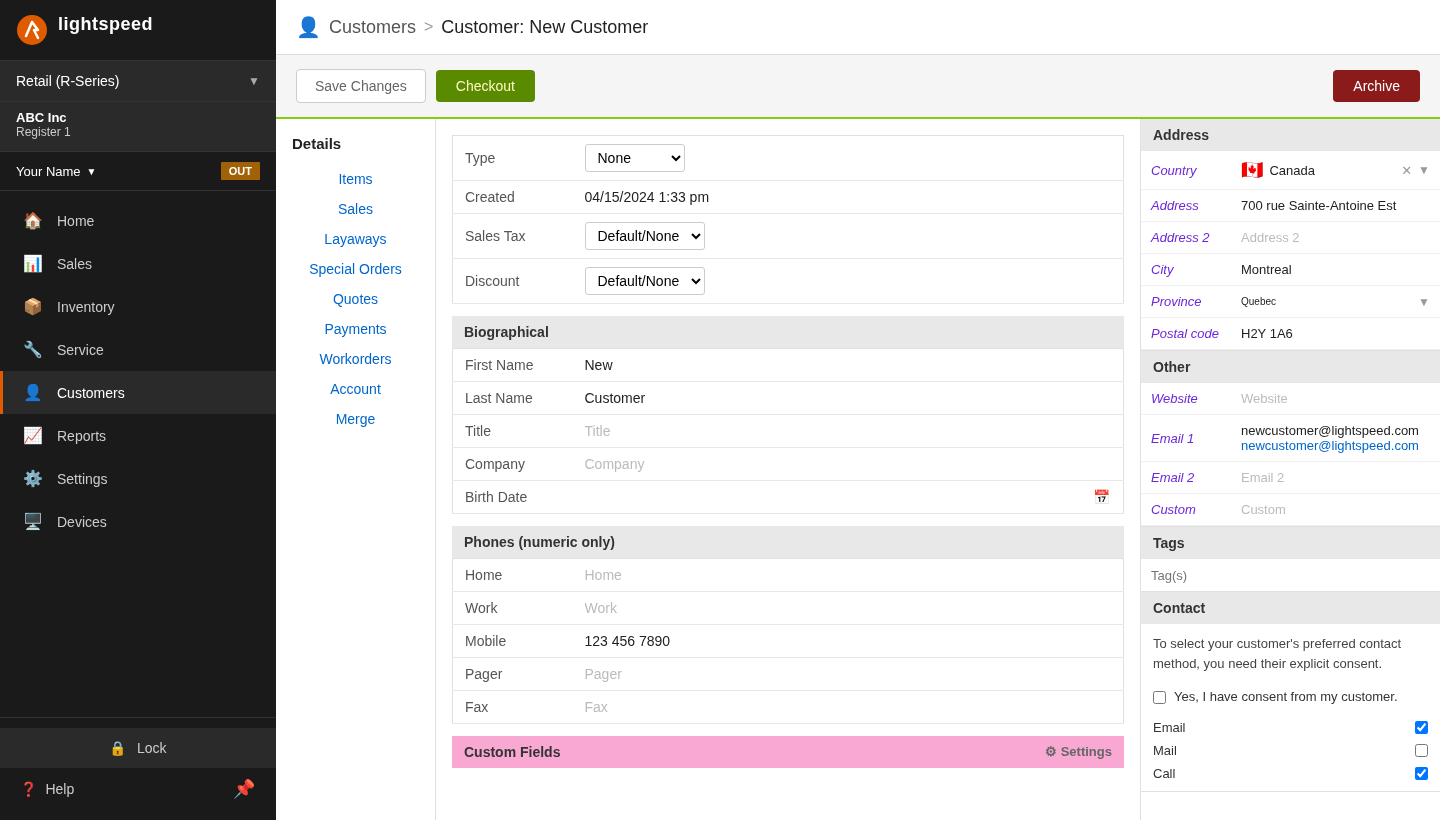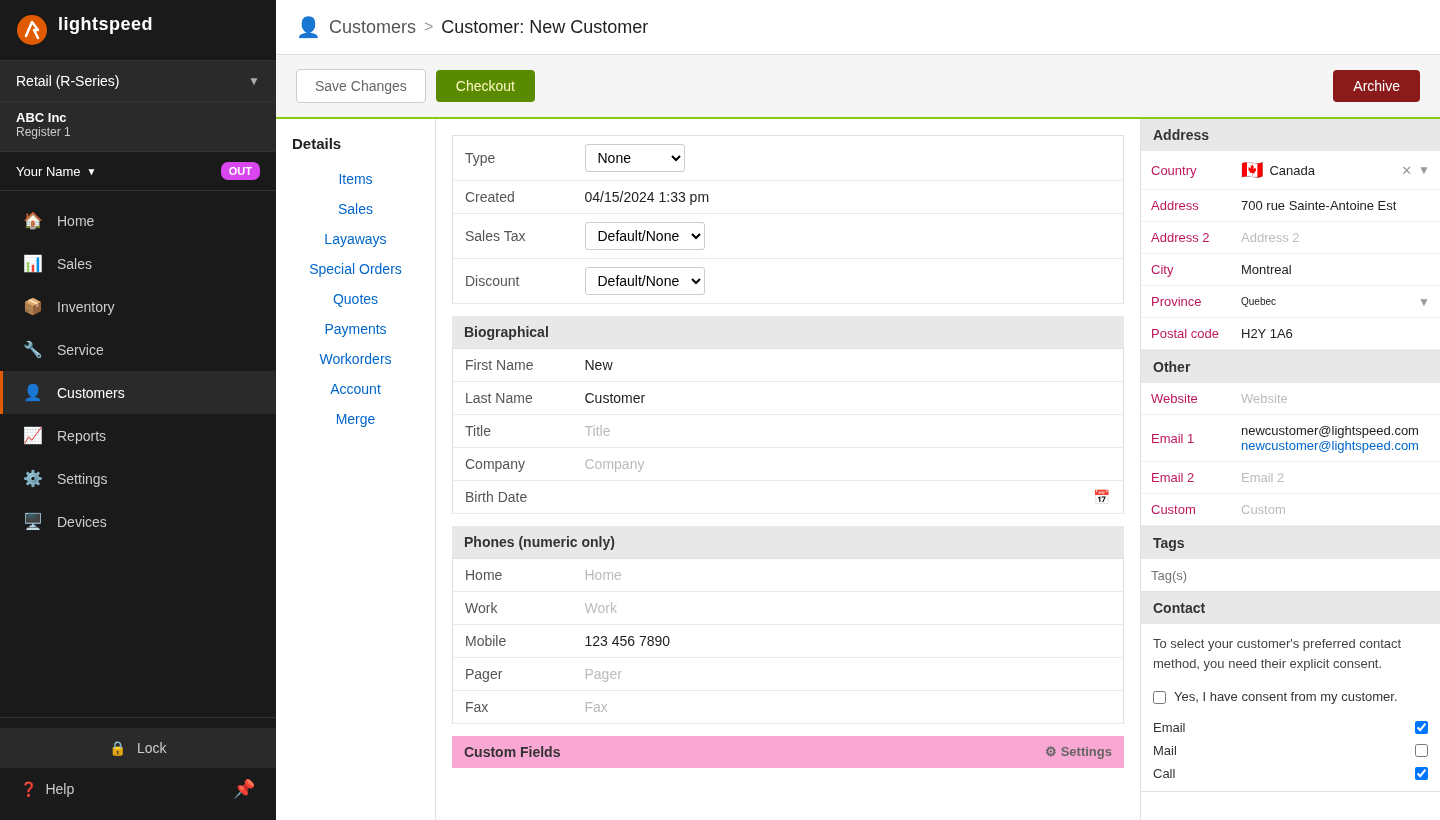--- a/index.html
+++ b/index.html
@@ -64,26 +64,26 @@
       gap: 6px;
       color: #fff;
       font-size: 13px;
       cursor: pointer;
       background: none;
       border: none;
       color: #fff;
     }
     .user-chevron { font-size: 10px; }
     .out-badge {
-      background: #d946ef;
+      background: #a16207;
       color: #fff;
       font-size: 11px;
       font-weight: 700;
       padding: 3px 8px;
-      border-radius: 7px;
+      border-radius: 1px;
     }
     .nav-items { flex: 1; overflow-y: auto; padding: 8px 0; }
     .nav-item {
       display: flex;
       align-items: center;
       gap: 14px;
       padding: 12px 20px;
       color: #ccc;
       cursor: pointer;
       text-decoration: none;
@@ -318,21 +318,21 @@
     .panel-table {
       width: 100%;
       border-collapse: collapse;
     }
     .panel-table td {
       padding: 8px 10px;
       border-bottom: 1px solid #f0f0f0;
       font-size: 13px;
       vertical-align: middle;
     }
-    .panel-table .p-label { color: #be185d; width: 90px; }
+    .panel-table .p-label { color: #6d28d9; width: 90px; font-style: italic; }
     .panel-table .p-value { color: #222; }
     .panel-table input[type="text"] {
       border: none;
       outline: none;
       font-size: 13px;
       width: 100%;
       color: #222;
       background: transparent;
     }
     .panel-table input::placeholder { color: #bbb; }

